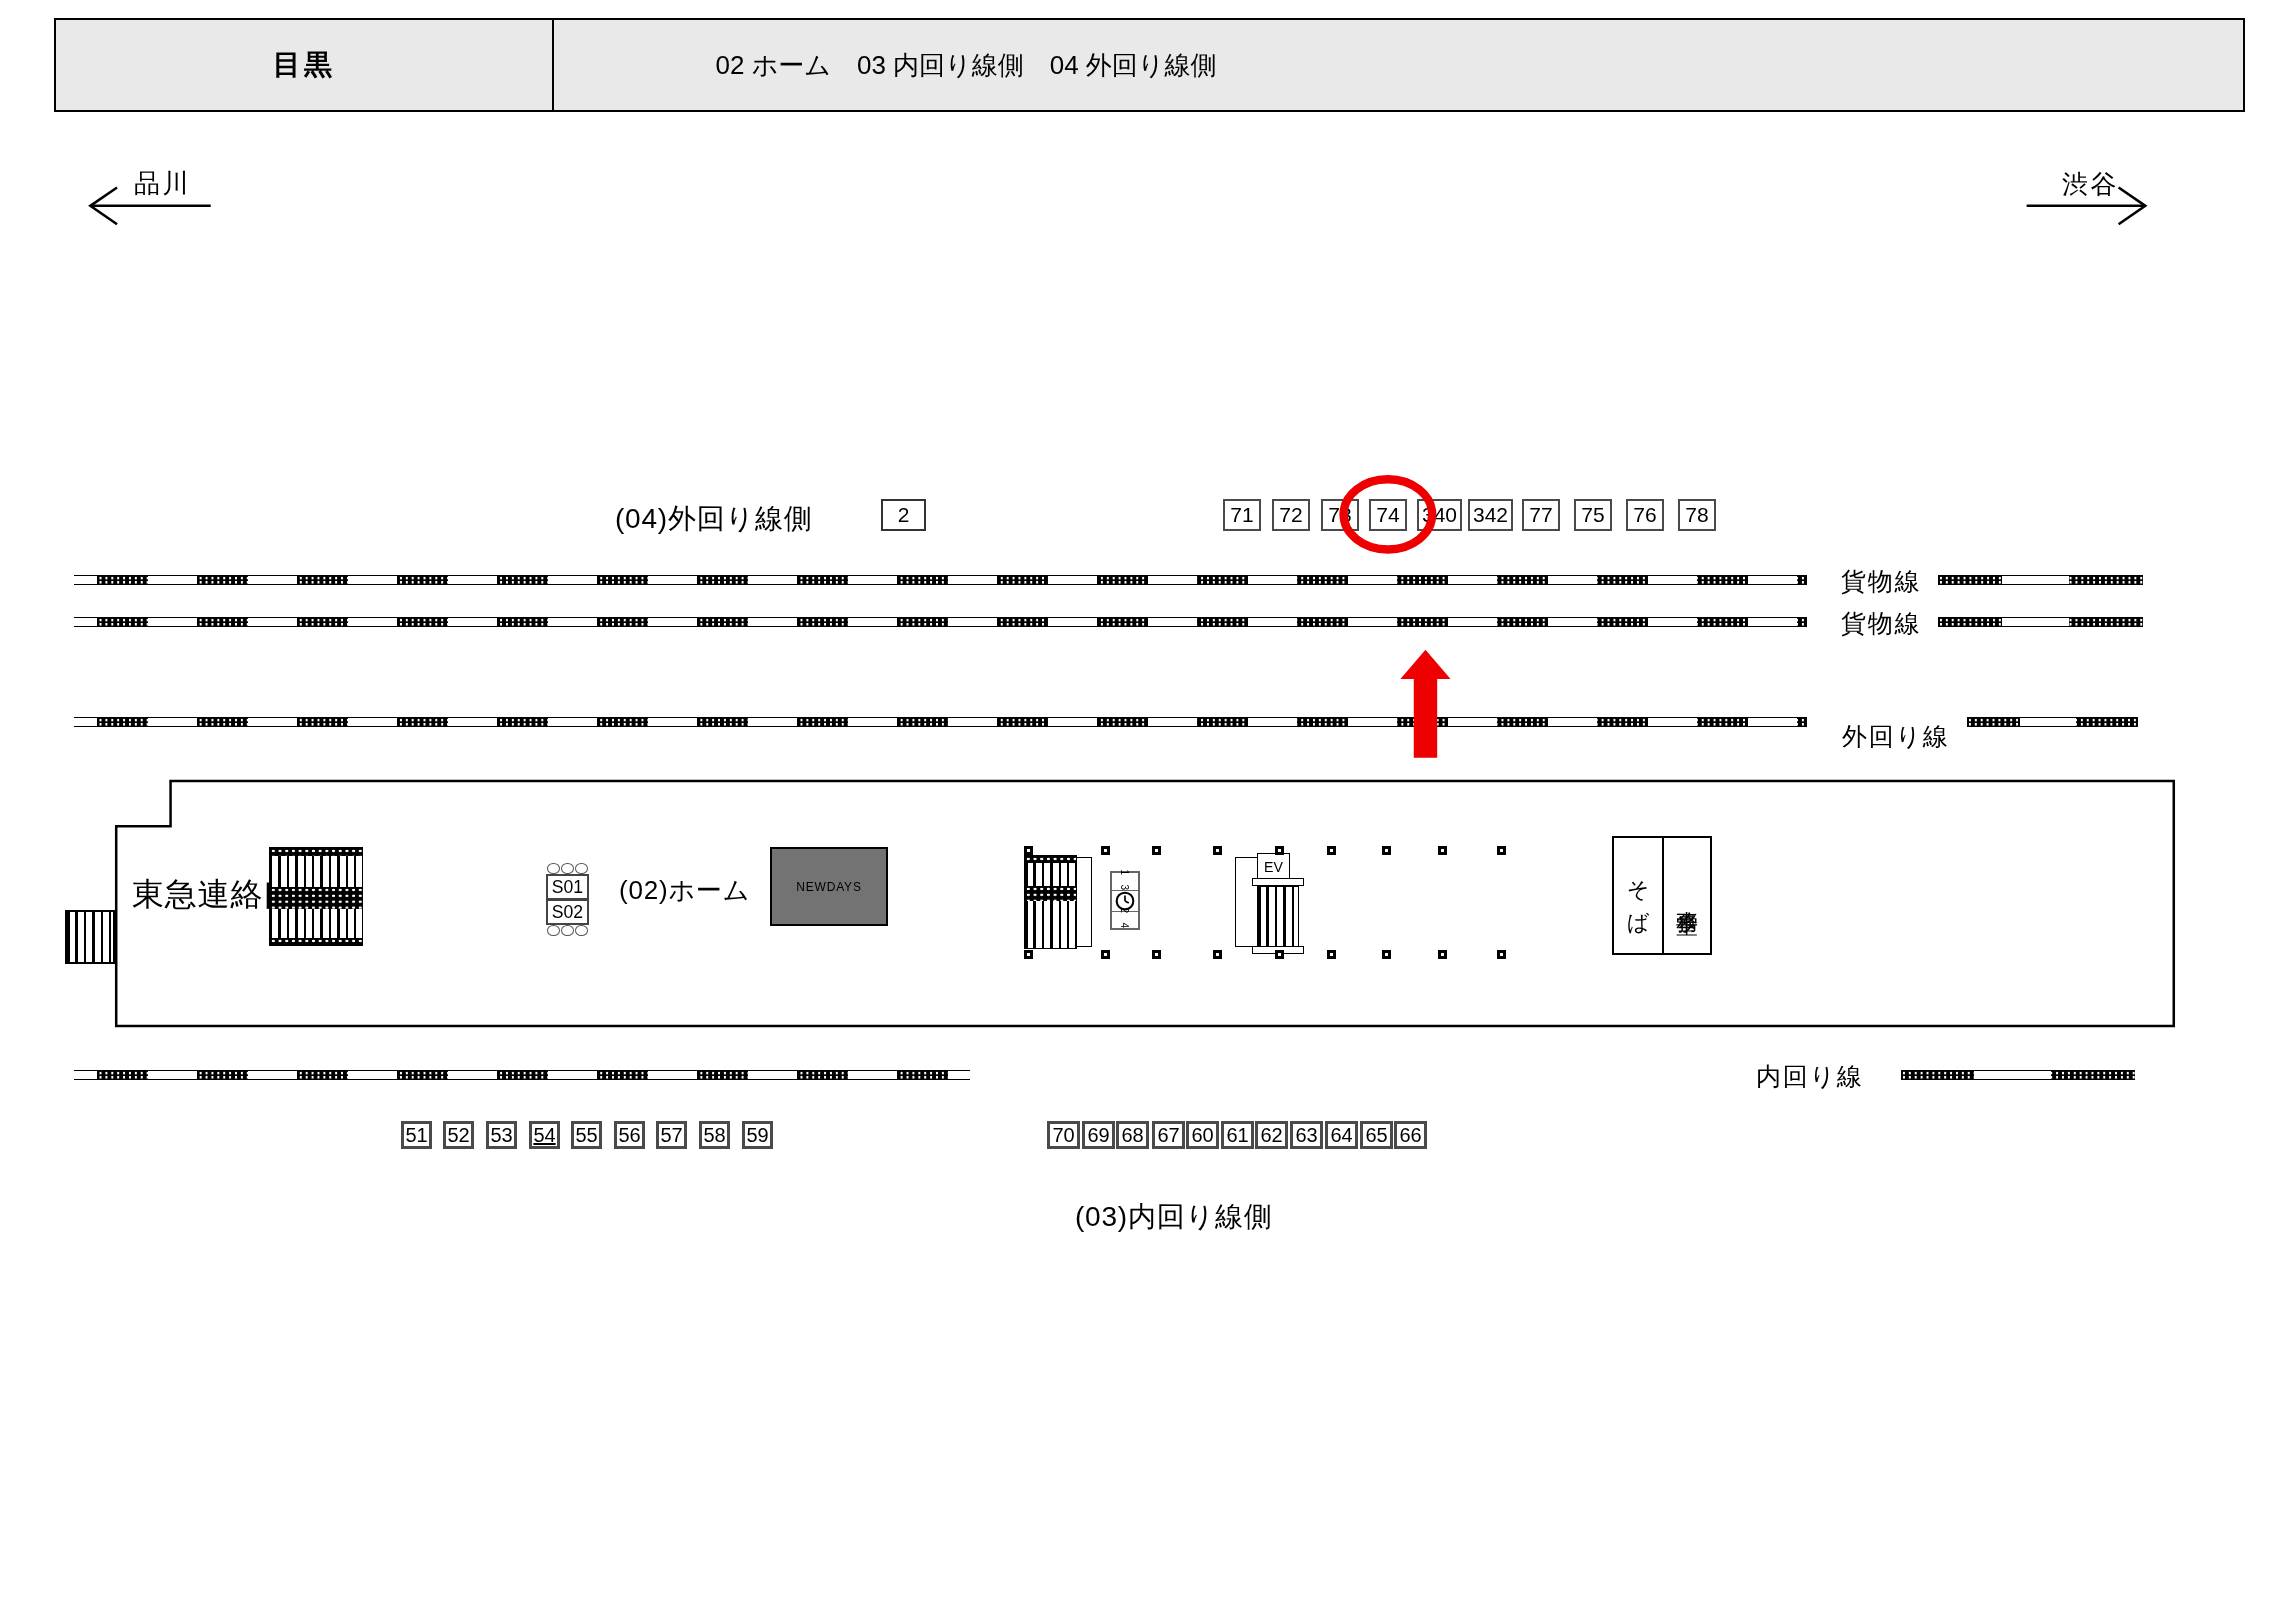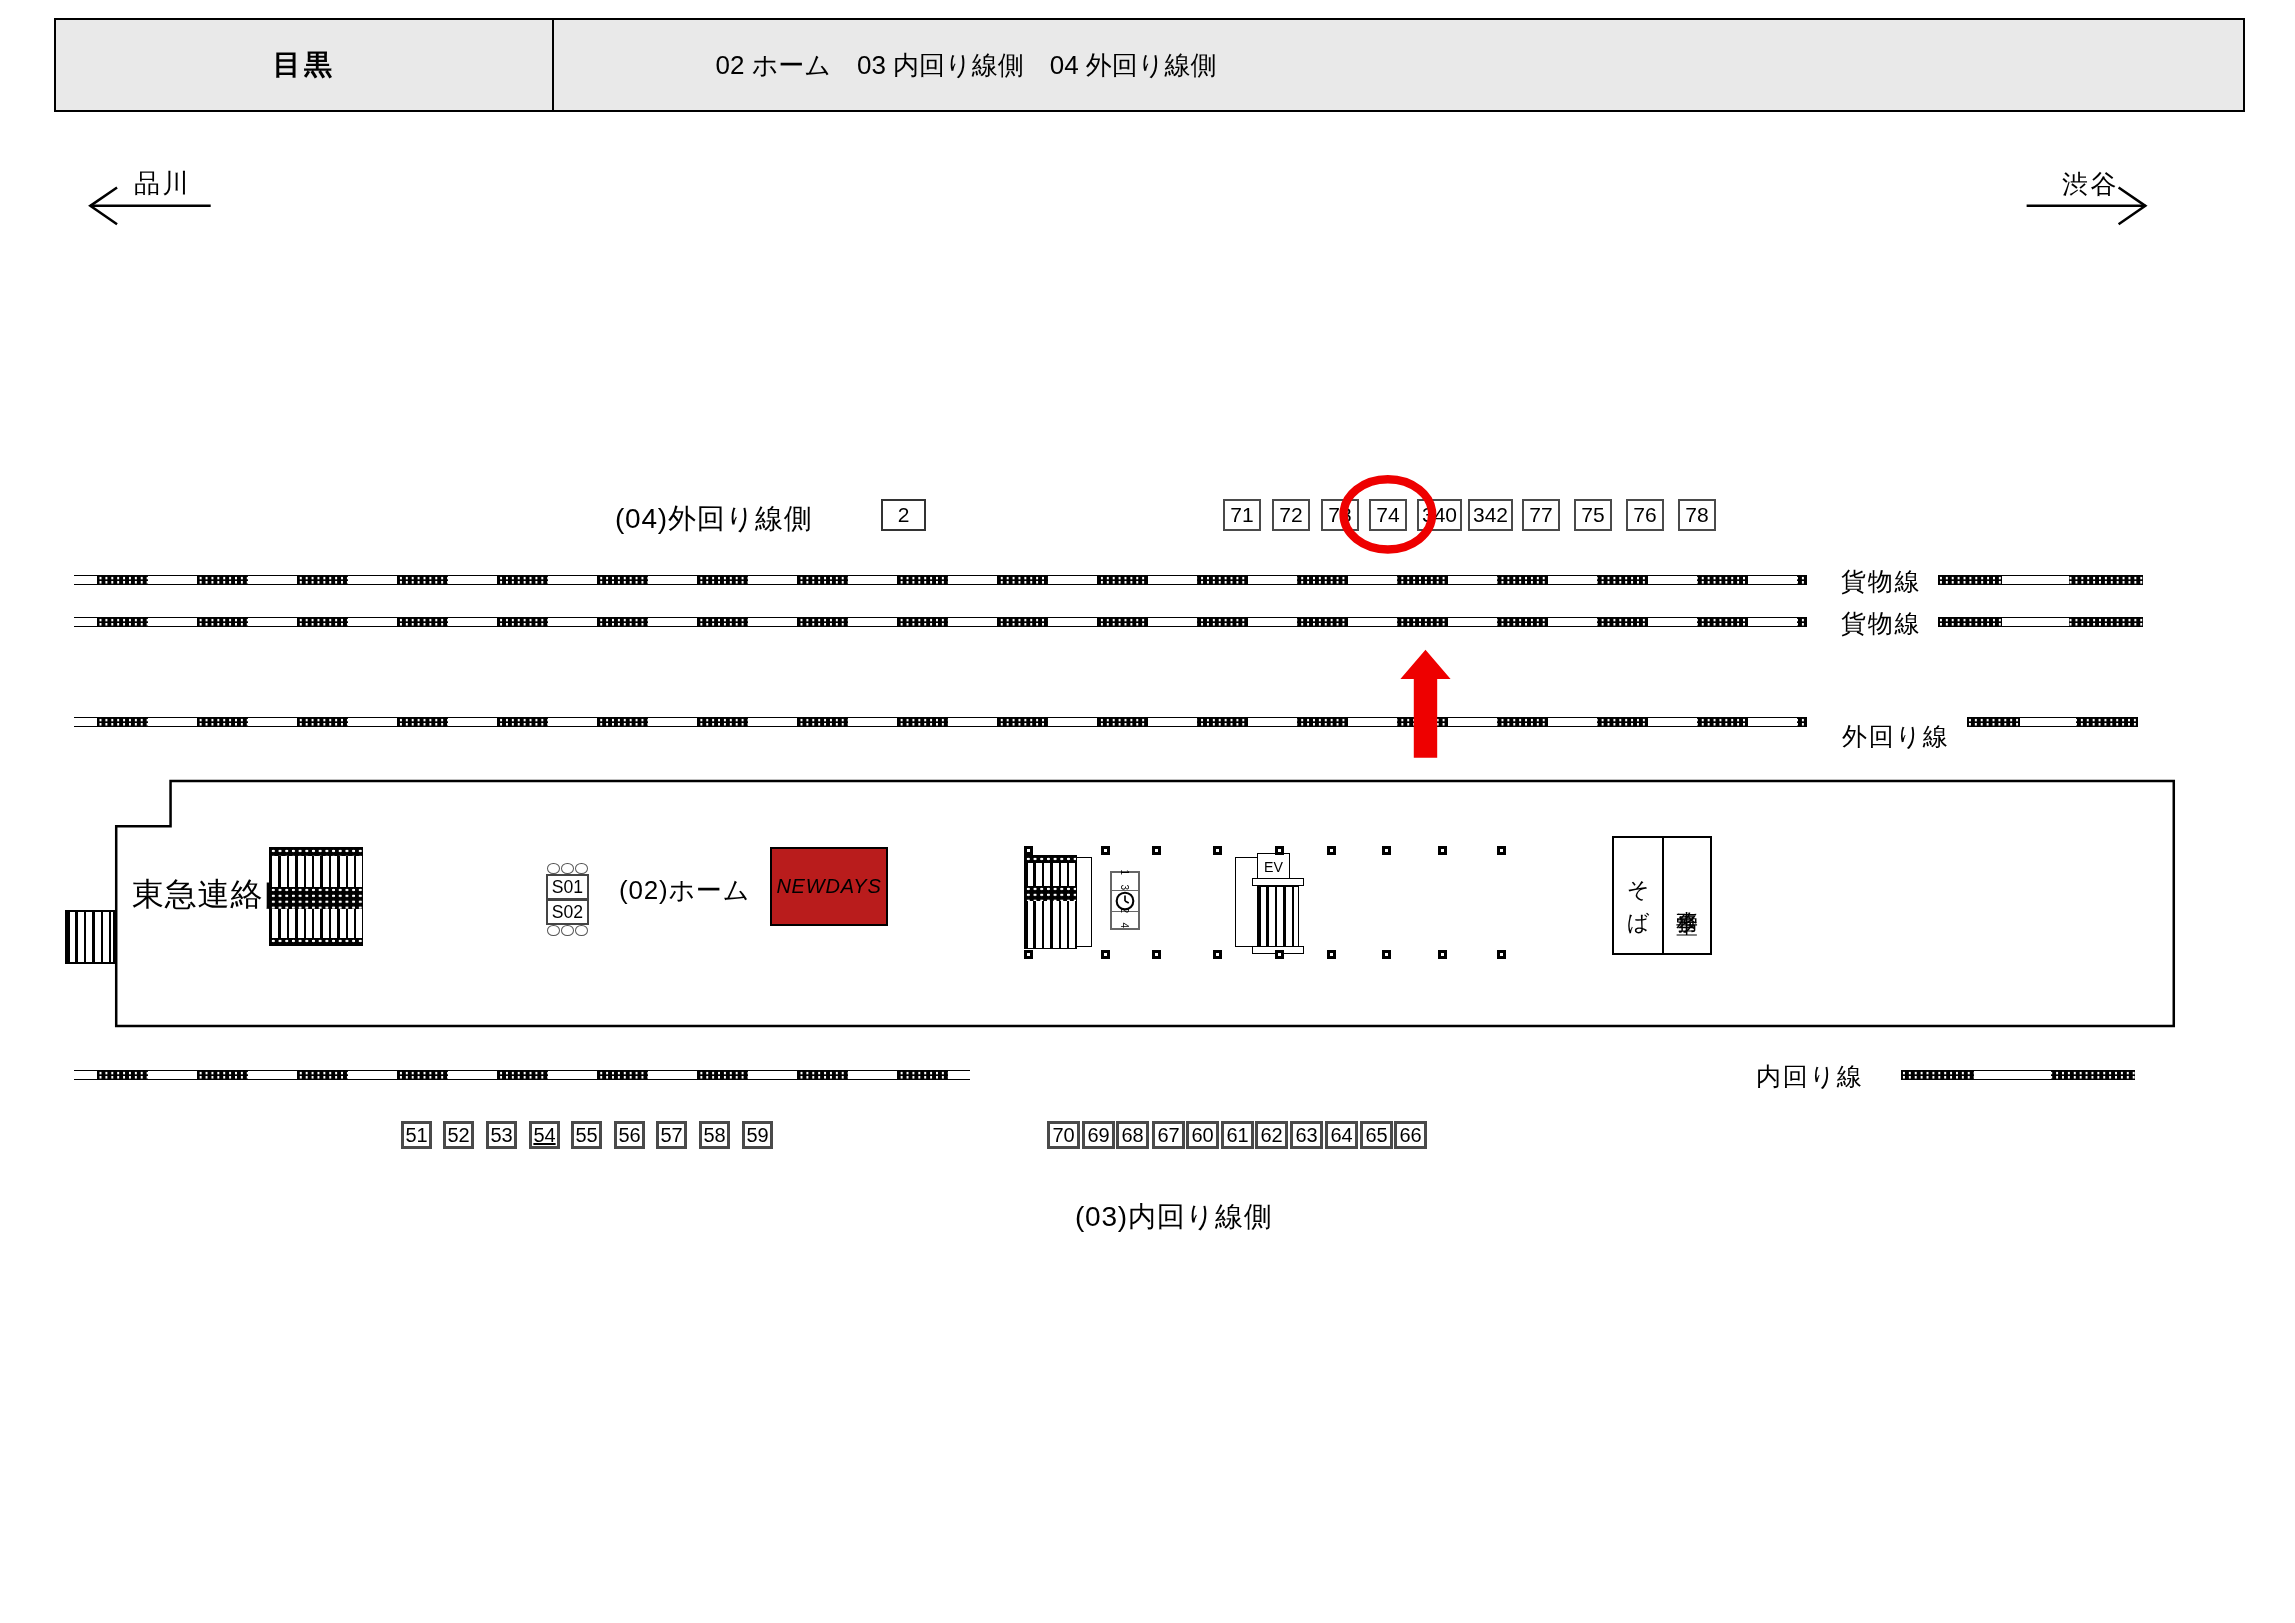--- a/index.html
+++ b/index.html
@@ -61,22 +61,22 @@
               background-image:radial-gradient(circle,#fff 1.3px,transparent 1.5px);
               background-size:6.7px 5.9px; }
   .outline-box { position:absolute; box-sizing:border-box; border:1.7px solid #000; background:#fff; }
   .stairway { position:absolute; box-sizing:border-box; border:1.7px solid #000; background:#fff;
               display:flex; flex-direction:column; }
   .pillar { position:absolute; width:9.2px; height:9.2px;
             background:radial-gradient(circle at center,#fff 0 1.7px,#000 1.8px); }
   .vtext-box { position:absolute; box-sizing:border-box; border:2.5px solid #000; background:#fff;
                display:flex; align-items:center; justify-content:center; }
   .vtext { writing-mode:vertical-rl; font-size:22px; letter-spacing:5px; }
-  .newdays { position:absolute; box-sizing:border-box; border:2.5px solid #000; background:#b91c1c;
-             display:flex; align-items:center; justify-content:center; font-size:20px; letter-spacing:0.8px;font-style:italic; }
+  .newdays { position:absolute; box-sizing:border-box; border:2.5px solid #000; background:#737373;
+             display:flex; align-items:center; justify-content:center; font-size:12px; letter-spacing:0.8px; }
   .sboxes .srow { position:absolute; display:flex; gap:1.7px; }
   .scircle { width:12.5px; height:11px; border:1.7px solid #555; border-radius:50%; background:#fff; box-sizing:border-box; }
   .sbox { position:absolute; box-sizing:border-box; width:43px; height:26px; border:2.5px solid #444;
           background:#fff; display:flex; align-items:center; justify-content:center; font-size:17.6px; }
   .ev-box { position:absolute; box-sizing:border-box; border:1.7px solid #000; background:#fff;
             display:flex; align-items:center; justify-content:center; font-size:14.2px; }
   .cap { position:absolute; box-sizing:border-box; border:1.7px solid #000; background:#fff; }
   .clock-sign { position:absolute; box-sizing:border-box; border:2.5px solid #666; background:#fff;
                 display:flex; flex-direction:column; }
   .clock-cell { flex:1; border-bottom:1.7px solid #666; display:flex; align-items:center; justify-content:center;

